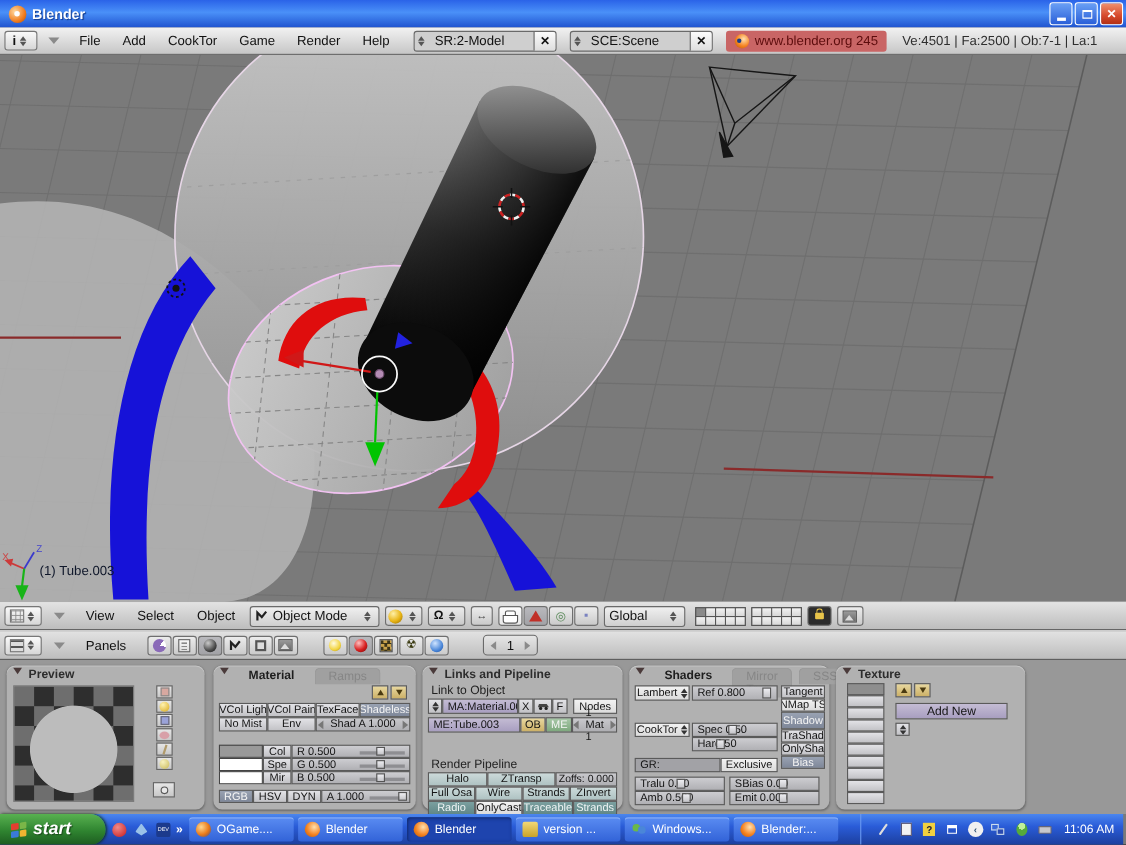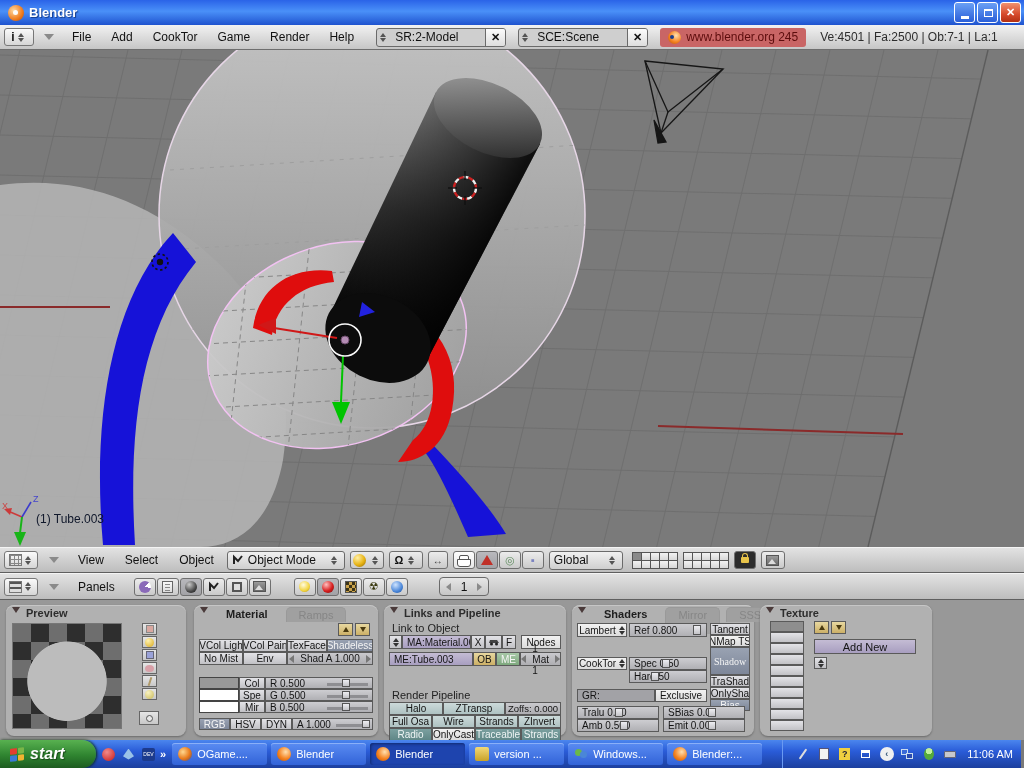--- a/index.html
+++ b/index.html
@@ -660,21 +660,21 @@
             </span>
         </div>
         <div class="slider" style="flex:1;">
             <span>Ref  0.800</span>
             <span class="kn" style="left:83%;"></span>
           </div>
       </div>
       <div class="abs" style="left:138px;top:18px;width:40px;display:flex;flex-direction:column;">
         <div class="b" style="height:12px;">Tangent</div>
         <div class="b white" style="height:12px;">NMap TS</div>
-        <div class="b pr" style="height:28px;font-family:Liberation Serif, serif;">Shadow</div>
+        <div class="b pr" style="height:16px;">Shadow</div>
         <div class="b" style="height:12px;">TraShad</div>
         <div class="b" style="height:12px;">OnlySha</div>
         <div class="b pr" style="height:12px;">Bias</div>
       </div>
       <div class="row" style="left:5px;top:52px;width:130px;height:13px;gap:2px;">
         <div class="b white" style="width:50px;gap:3px;">
           <span>CookTor</span>
           <span class="stepper" style="padding:0;">
               <i class="up" style="border-bottom-color:#333;"></i>
               <i class="dn" style="border-top-color:#333;"></i>

